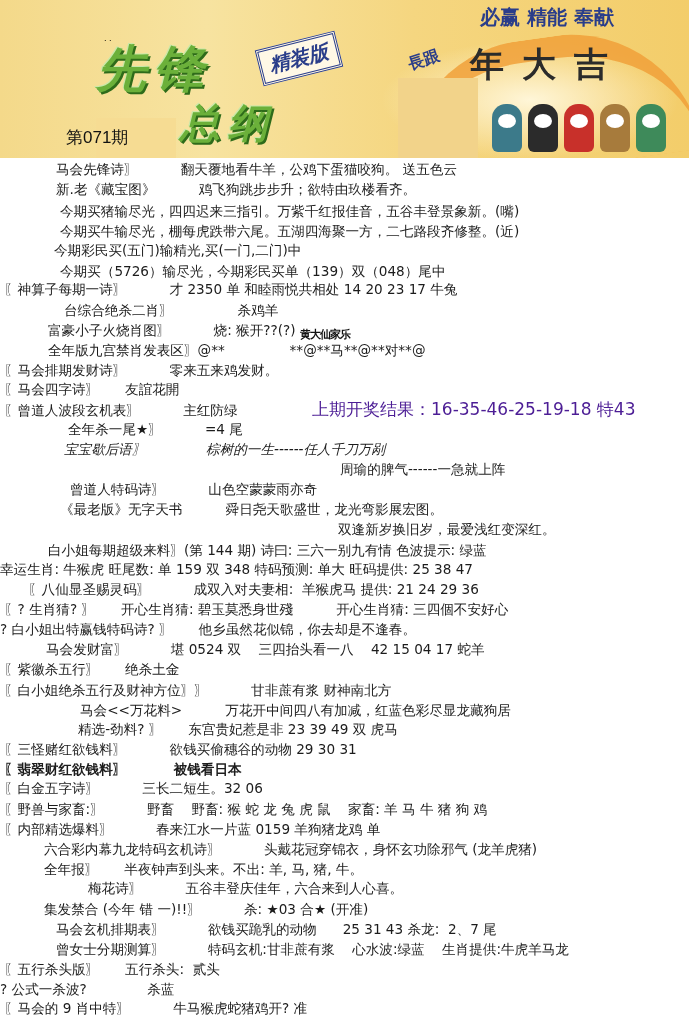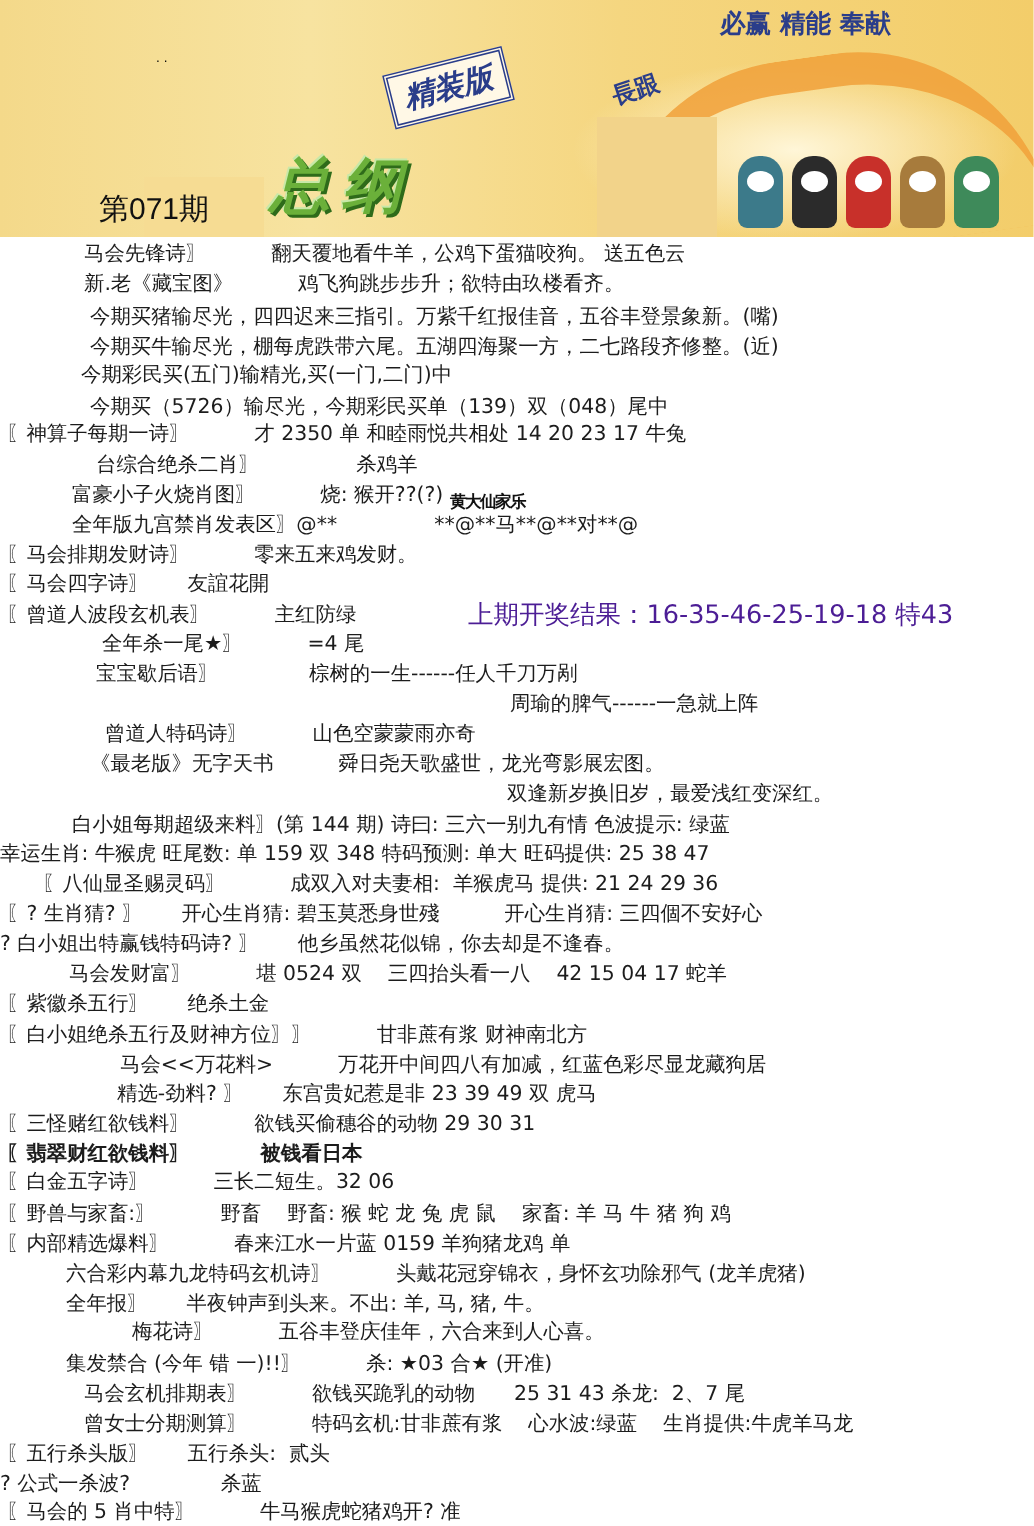--- a/index.html
+++ b/index.html
@@ -5,46 +5,48 @@
   html,body{margin:0;padding:0;}
   body{width:689px;height:1017px;position:relative;overflow:hidden;background:#ffffff;font-family:"DejaVu Sans","Liberation Sans",sans-serif;color:#1a1a1a;}
   .banner{position:absolute;left:0;top:0;width:689px;height:158px;background:linear-gradient(90deg,#f4d98a 0%,#f7e3a0 30%,#f5d680 60%,#f3cd6a 100%);overflow:hidden;}
   .banner .glow{position:absolute;left:380px;top:40px;width:300px;height:120px;border-radius:50%;background:radial-gradient(ellipse at center,#fff6d8 0%,rgba(255,240,200,0) 70%);}
   .banner .swoosh{position:absolute;left:395px;top:38px;width:300px;height:110px;border-top:22px solid #f1a13a;border-radius:150px 150px 0 0;transform:rotate(-8deg);opacity:.85;}
   .title-big{position:absolute;font-family:"DejaVu Sans",sans-serif;font-weight:bold;font-style:italic;color:#6bb03a;text-shadow:2px 2px 0 #2e6b1a,-1px -1px 0 #c8e8a8;letter-spacing:8px;}
   .t1{left:96px;top:36px;font-size:50px;}
   .t2{left:180px;top:96px;font-size:40px;}
   .badge{position:absolute;left:258px;top:40px;padding:2px 8px;border:3px double #2a3d8a;background:#fff8e6;color:#2a3d8a;font-weight:bold;font-style:italic;font-size:20px;transform:rotate(-14deg);}
   .follow{position:absolute;left:408px;top:50px;color:#2a3d8a;font-weight:bold;font-size:16px;transform:rotate(-18deg);}
-  .top-slogan{position:absolute;left:480px;top:4px;color:#2a3d8a;font-weight:bold;font-size:17px;}
+  .top-slogan{position:absolute;left:480px;top:4px;color:#2a3d8a;font-weight:bold;font-size:20px;}
   .big-year{position:absolute;left:470px;top:42px;color:#2b2b2b;font-size:34px;font-weight:bold;letter-spacing:18px;font-family:"DejaVu Serif",serif;}
   .patch{position:absolute;left:398px;top:78px;width:80px;height:80px;background:#f2d38a;}
   .patch2{position:absolute;left:96px;top:118px;width:80px;height:40px;background:#f6dc93;}
-  .issue{position:absolute;left:66px;top:126px;font-size:20px;color:#111;font-family:"Liberation Sans",sans-serif;}
+  .issue{position:absolute;left:66px;top:126px;font-size:17px;color:#111;font-family:"Liberation Sans",sans-serif;}
   .mascots{position:absolute;left:492px;top:104px;display:flex;gap:6px;}
   .mascot{width:30px;height:48px;border-radius:14px 14px 6px 6px;position:relative;}
   .mascot::before{content:"";position:absolute;left:6px;top:10px;width:18px;height:14px;background:#fff;border-radius:50%;}
   .m1{background:#3c7a8a;}.m2{background:#2b2b2b;}.m3{background:#c8302a;}.m4{background:#a77b3c;}.m5{background:#3e8a5a;}
   .dots{position:absolute;left:104px;top:34px;font-size:8px;color:#000;}
 
   .line{position:absolute;white-space:pre;font-size:13.6px;line-height:18px;font-family:"DejaVu Sans","Liberation Sans",sans-serif;color:#1c1c1c;}
   .red{position:absolute;white-space:pre;color:#4c1d95;font-size:17px;font-family:"DejaVu Sans","Liberation Sans",sans-serif;}
   .overlay{position:absolute;font-size:11px;font-weight:bold;color:#111;letter-spacing:-1px;margin-left:32px;}
 </style>
 </head>
 <body>
 
 <div class="banner">
   <div class="glow"></div>
   <div class="swoosh"></div>
   <div class="dots">. .</div>
+  <div class="title-big t1">先锋</div>
   <div class="title-big t2">总纲</div>
   <div class="badge">精装版</div>
   <div class="follow">長跟</div>
   <div class="top-slogan">必赢 精能 奉献</div>
+  <div class="big-year">年大吉</div>
   <div class="patch"></div>
   <div class="patch2"></div>
   <div class="mascots">
     <div class="mascot m1"></div>
     <div class="mascot m2"></div>
     <div class="mascot m3"></div>
     <div class="mascot m4"></div>
     <div class="mascot m5"></div>
   </div>
   <div class="issue">第071期</div>
@@ -58,21 +60,21 @@
     <div class="line" style="left: 54px; top: 241px;">今期彩民买(五门)输精光,买(一门,二门)中</div>
     <div class="line" style="left: 60px; top: 262px;">今期买（5726）输尽光，今期彩民买单（139）双（048）尾中</div>
     <div class="line" style="left: 4px; top: 280px;">〖神算子每期一诗〗          才 2350 单 和睦雨悦共相处 14 20 23 17 牛兔</div>
     <div class="line" style="left: 64px; top: 301px;">台综合绝杀二肖〗               杀鸡羊</div>
     <div class="line" style="left: 48px; top: 321px;">富豪小子火烧肖图〗          烧: 猴开??(?)</div>
     <div class="line" style="left: 48px; top: 341px;">全年版九宫禁肖发表区〗@**               **@**马**@**对**@</div>
     <div class="line" style="left: 4px; top: 361px;">〖马会排期发财诗〗          零来五来鸡发财。</div>
     <div class="line" style="left: 4px; top: 380px;">〖马会四字诗〗      友誼花開</div>
     <div class="line" style="left: 4px; top: 401px;">〖曾道人波段玄机表〗          主红防绿</div>
     <div class="line" style="left: 68px; top: 420px;">全年杀一尾★〗          =4 尾</div>
-    <div class="line" style="left: 64px; top: 440px;">宝宝歇后语〗              棕树的一生------任人千刀万剐</div>
+    <div class="line" style="left: 64px; top: 440px; font-style: italic;">宝宝歇后语〗              棕树的一生------任人千刀万剐</div>
     <div class="line" style="left: 340px; top: 460px;">周瑜的脾气------一急就上阵</div>
     <div class="line" style="left: 70px; top: 480px;">曾道人特码诗〗          山色空蒙蒙雨亦奇</div>
     <div class="line" style="left: 60px; top: 500px;">《最老版》无字天书          舜日尧天歌盛世，龙光弯影展宏图。</div>
     <div class="line" style="left: 338px; top: 520px;">双逢新岁换旧岁，最爱浅红变深红。</div>
     <div class="line" style="left: 48px; top: 541px;">白小姐每期超级来料〗(第 144 期) 诗曰: 三六一别九有情 色波提示: 绿蓝</div>
     <div class="line" style="left: 0px; top: 560px;">幸运生肖: 牛猴虎 旺尾数: 单 159 双 348 特码预测: 单大 旺码提供: 25 38 47</div>
     <div class="line" style="left: 4px; top: 580px; margin-left: 24px;">〖八仙显圣赐灵码〗          成双入对夫妻相:  羊猴虎马 提供: 21 24 29 36</div>
     <div class="line" style="left: 4px; top: 600px;">〖? 生肖猜? 〗      开心生肖猜: 碧玉莫悉身世殘          开心生肖猜: 三四個不安好心</div>
     <div class="line" style="left: 0px; top: 620px;">? 白小姐出特赢钱特码诗? 〗      他乡虽然花似锦，你去却是不逢春。</div>
     <div class="line" style="left: 46px; top: 640px;">马会发财富〗          堪 0524 双    三四抬头看一八    42 15 04 17 蛇羊</div>
@@ -86,17 +88,17 @@
     <div class="line" style="left: 4px; top: 800px;">〖野兽与家畜:〗          野畜    野畜: 猴 蛇 龙 兔 虎 鼠    家畜: 羊 马 牛 猪 狗 鸡</div>
     <div class="line" style="left: 4px; top: 820px;">〖内部精选爆料〗          春来江水一片蓝 0159 羊狗猪龙鸡 单</div>
     <div class="line" style="left: 44px; top: 840px;">六合彩内幕九龙特码玄机诗〗          头戴花冠穿锦衣，身怀玄功除邪气 (龙羊虎猪)</div>
     <div class="line" style="left: 44px; top: 860px;">全年报〗      半夜钟声到头来。不出: 羊, 马, 猪, 牛。</div>
     <div class="line" style="left: 88px; top: 879px;">梅花诗〗          五谷丰登庆佳年，六合来到人心喜。</div>
     <div class="line" style="left: 44px; top: 900px;">集发禁合 (今年 错 一)!!〗          杀: ★03 合★ (开准)</div>
     <div class="line" style="left: 56px; top: 920px;">马会玄机排期表〗          欲钱买跪乳的动物      25 31 43 杀龙:  2、7 尾</div>
     <div class="line" style="left: 56px; top: 940px; text-align: right;">曾女士分期测算〗          特码玄机:甘非蔗有浆    心水波:绿蓝    生肖提供:牛虎羊马龙</div>
     <div class="line" style="left: 4px; top: 960px;">〖五行杀头版〗      五行杀头:  贰头</div>
     <div class="line" style="left: 0px; top: 980px;">? 公式一杀波?              杀蓝</div>
-    <div class="line" style="left: 4px; top: 999px;">〖马会的 5 肖中特〗          牛马猴虎蛇猪鸡开? 准</div>
+    <div class="line" style="left: 4px; top: 999px;">〖马会的 9 肖中特〗          牛马猴虎蛇猪鸡开? 准</div>
   </div>
 
 <div class="red" style="left:312px;top:398px;">上期开奖结果：16-35-46-25-19-18 特43</div>
 <div class="overlay" style="left:268px;top:327px;">黄大仙家乐</div>
 
 </body></html>

